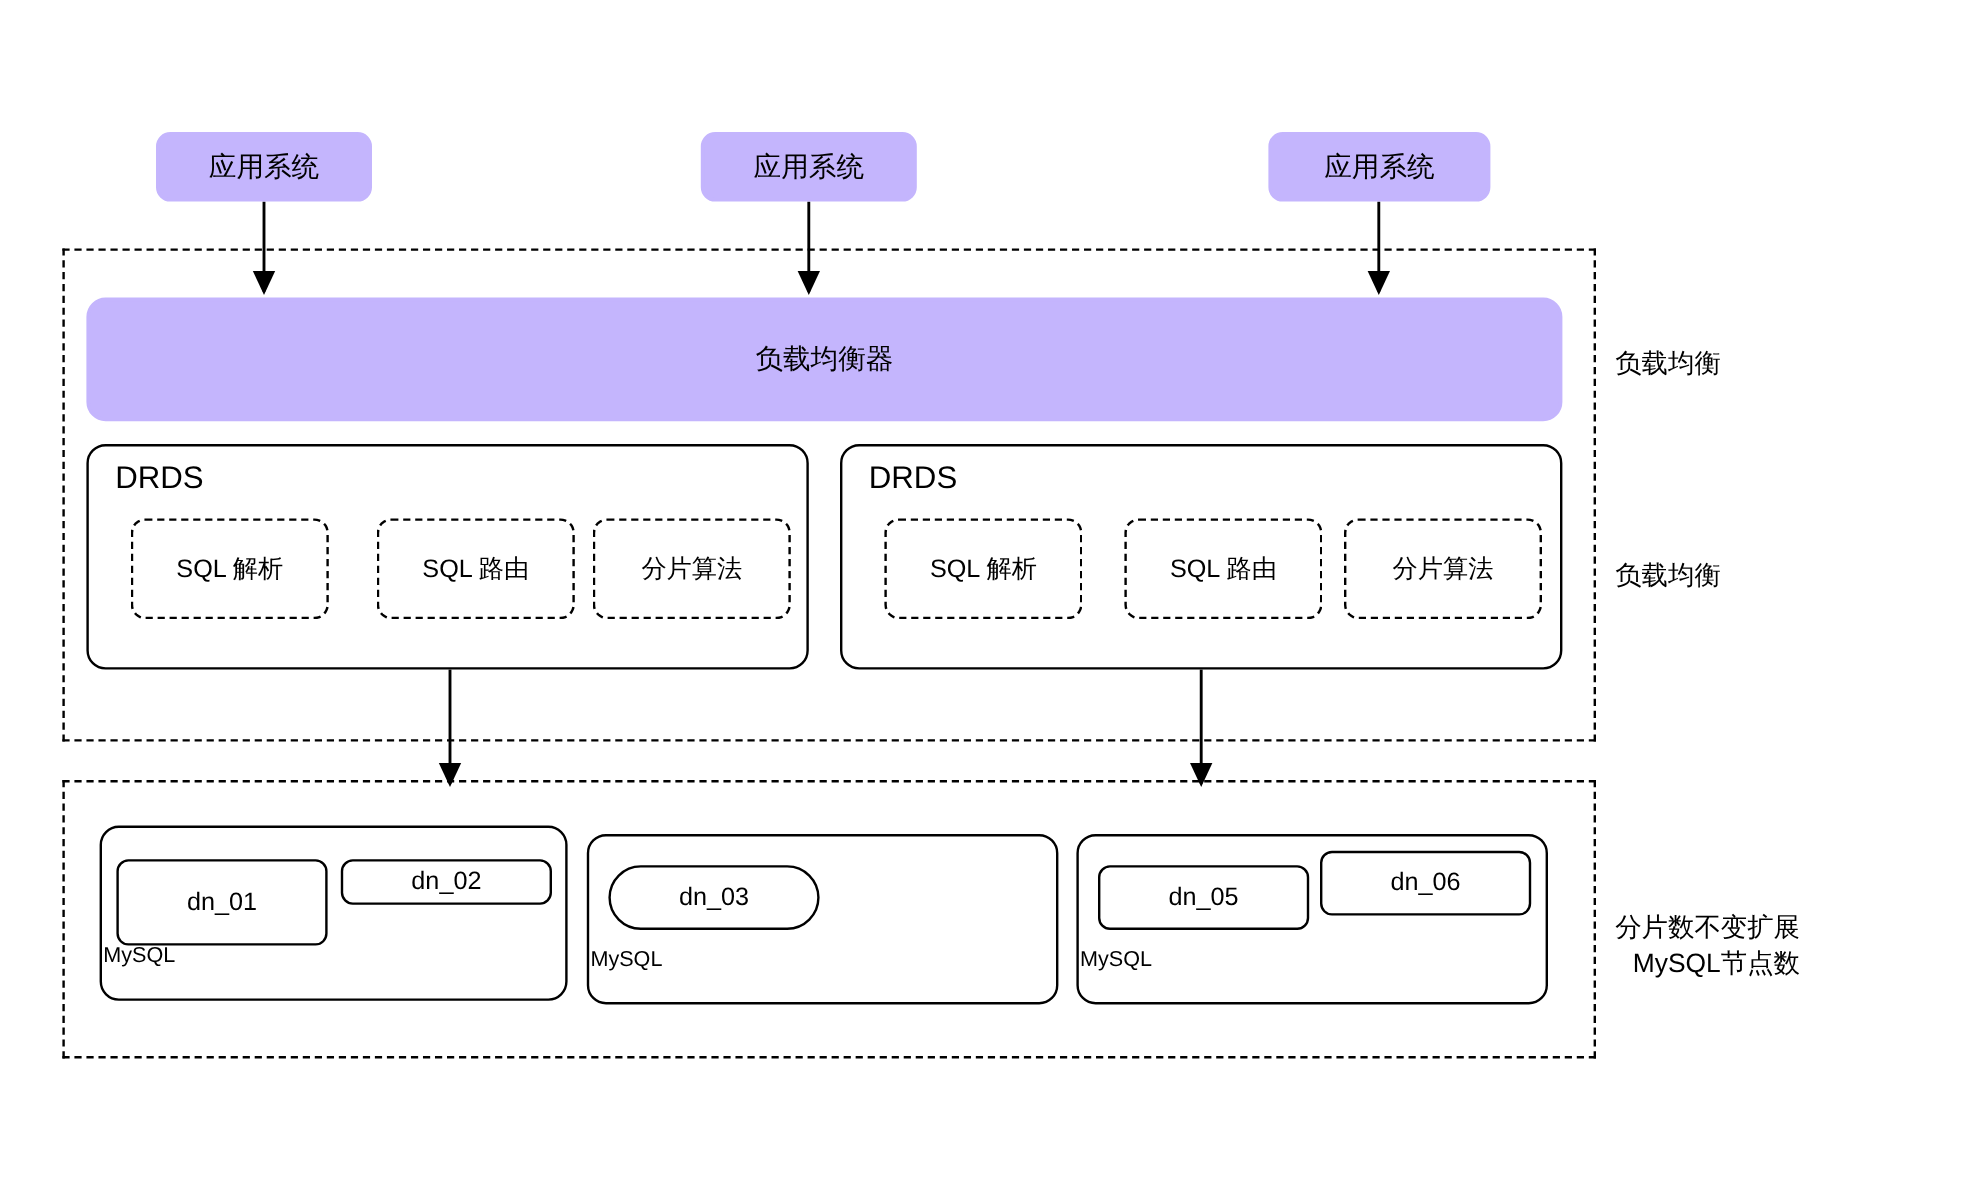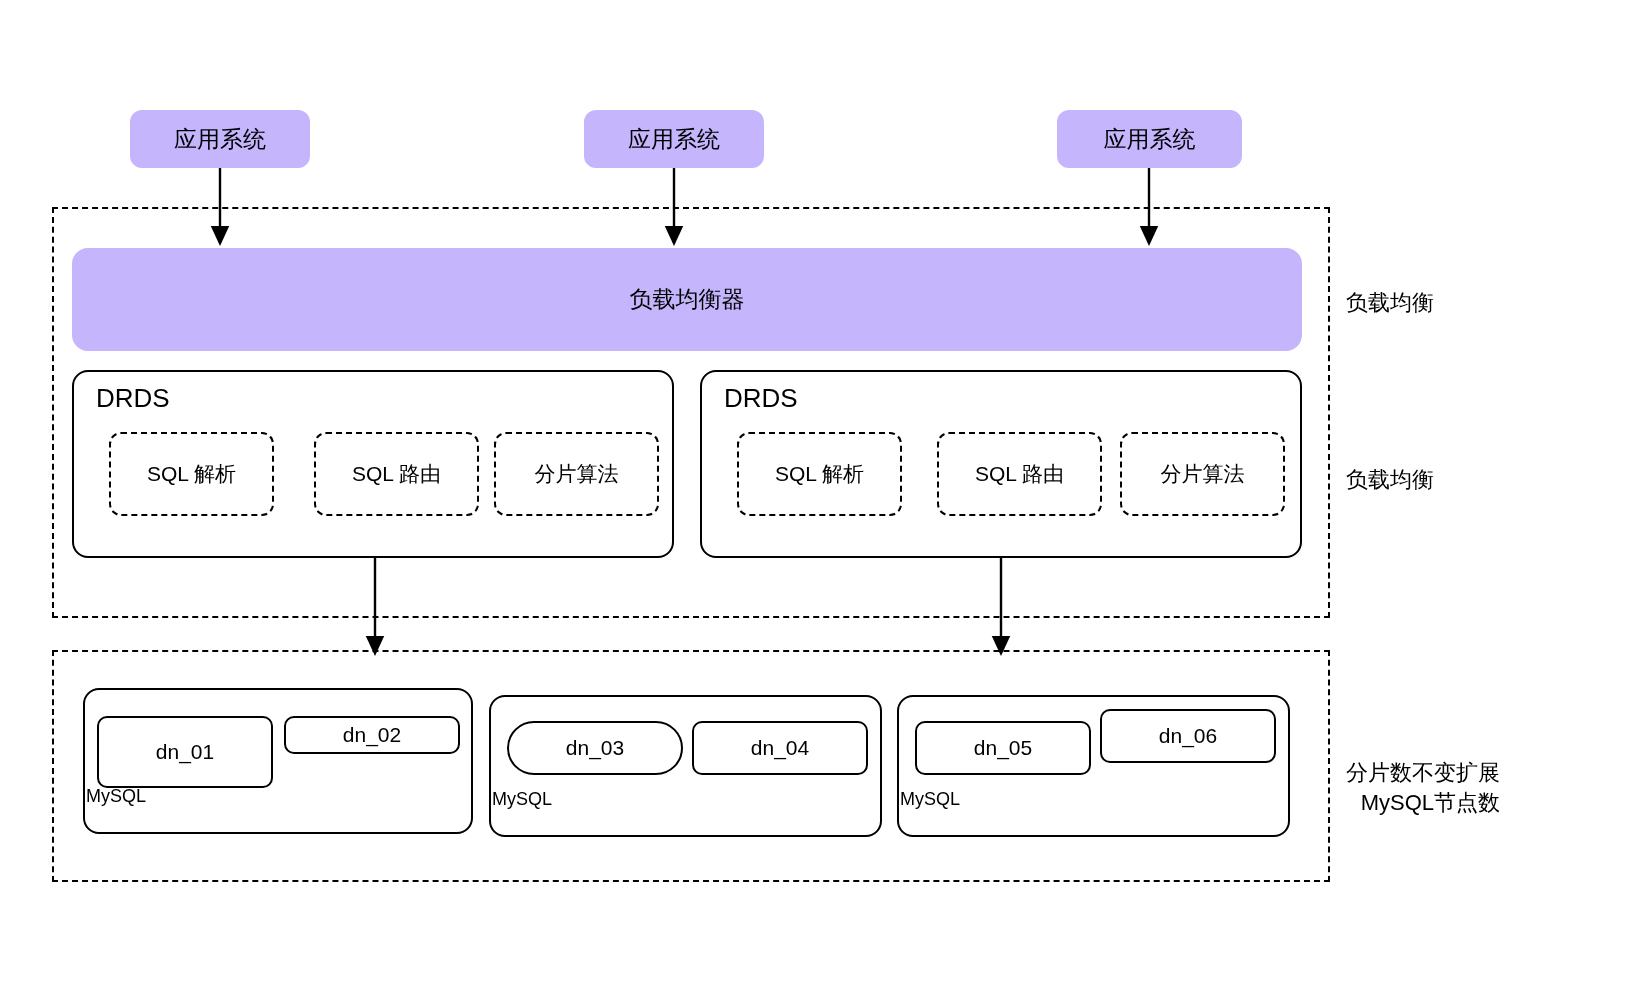--- a/index.html
+++ b/index.html
@@ -206,23 +206,20 @@
     <div class="dn-box" style="left:199px; top:26px; width:176px; height:38px;">
       <span>dn_02</span>
     </div>
     <div class="mysql-label" style="top:96px;">MySQL</div>
   </div>
 
   <div class="mysql-group" style="left:489px; top:695px; width:393px; height:142px;">
     <div class="dn-box" style="left:16px; top:24px; width:176px; height:54px;border-radius:27px;">
       <span>dn_03</span>
     </div>
-    <div class="dn-box" style="left:201px; top:24px; width:176px; height:54px;">
-      <span>dn_04</span>
-    </div>
     <div class="mysql-label" style="top:92px;">MySQL</div>
   </div>
 
   <div class="mysql-group" style="left:897px; top:695px; width:393px; height:142px;">
     <div class="dn-box" style="left:16px; top:24px; width:176px; height:54px;">
       <span>dn_05</span>
     </div>
     <div class="dn-box" style="left:201px; top:12px; width:176px; height:54px;">
       <span>dn_06</span>
     </div>

